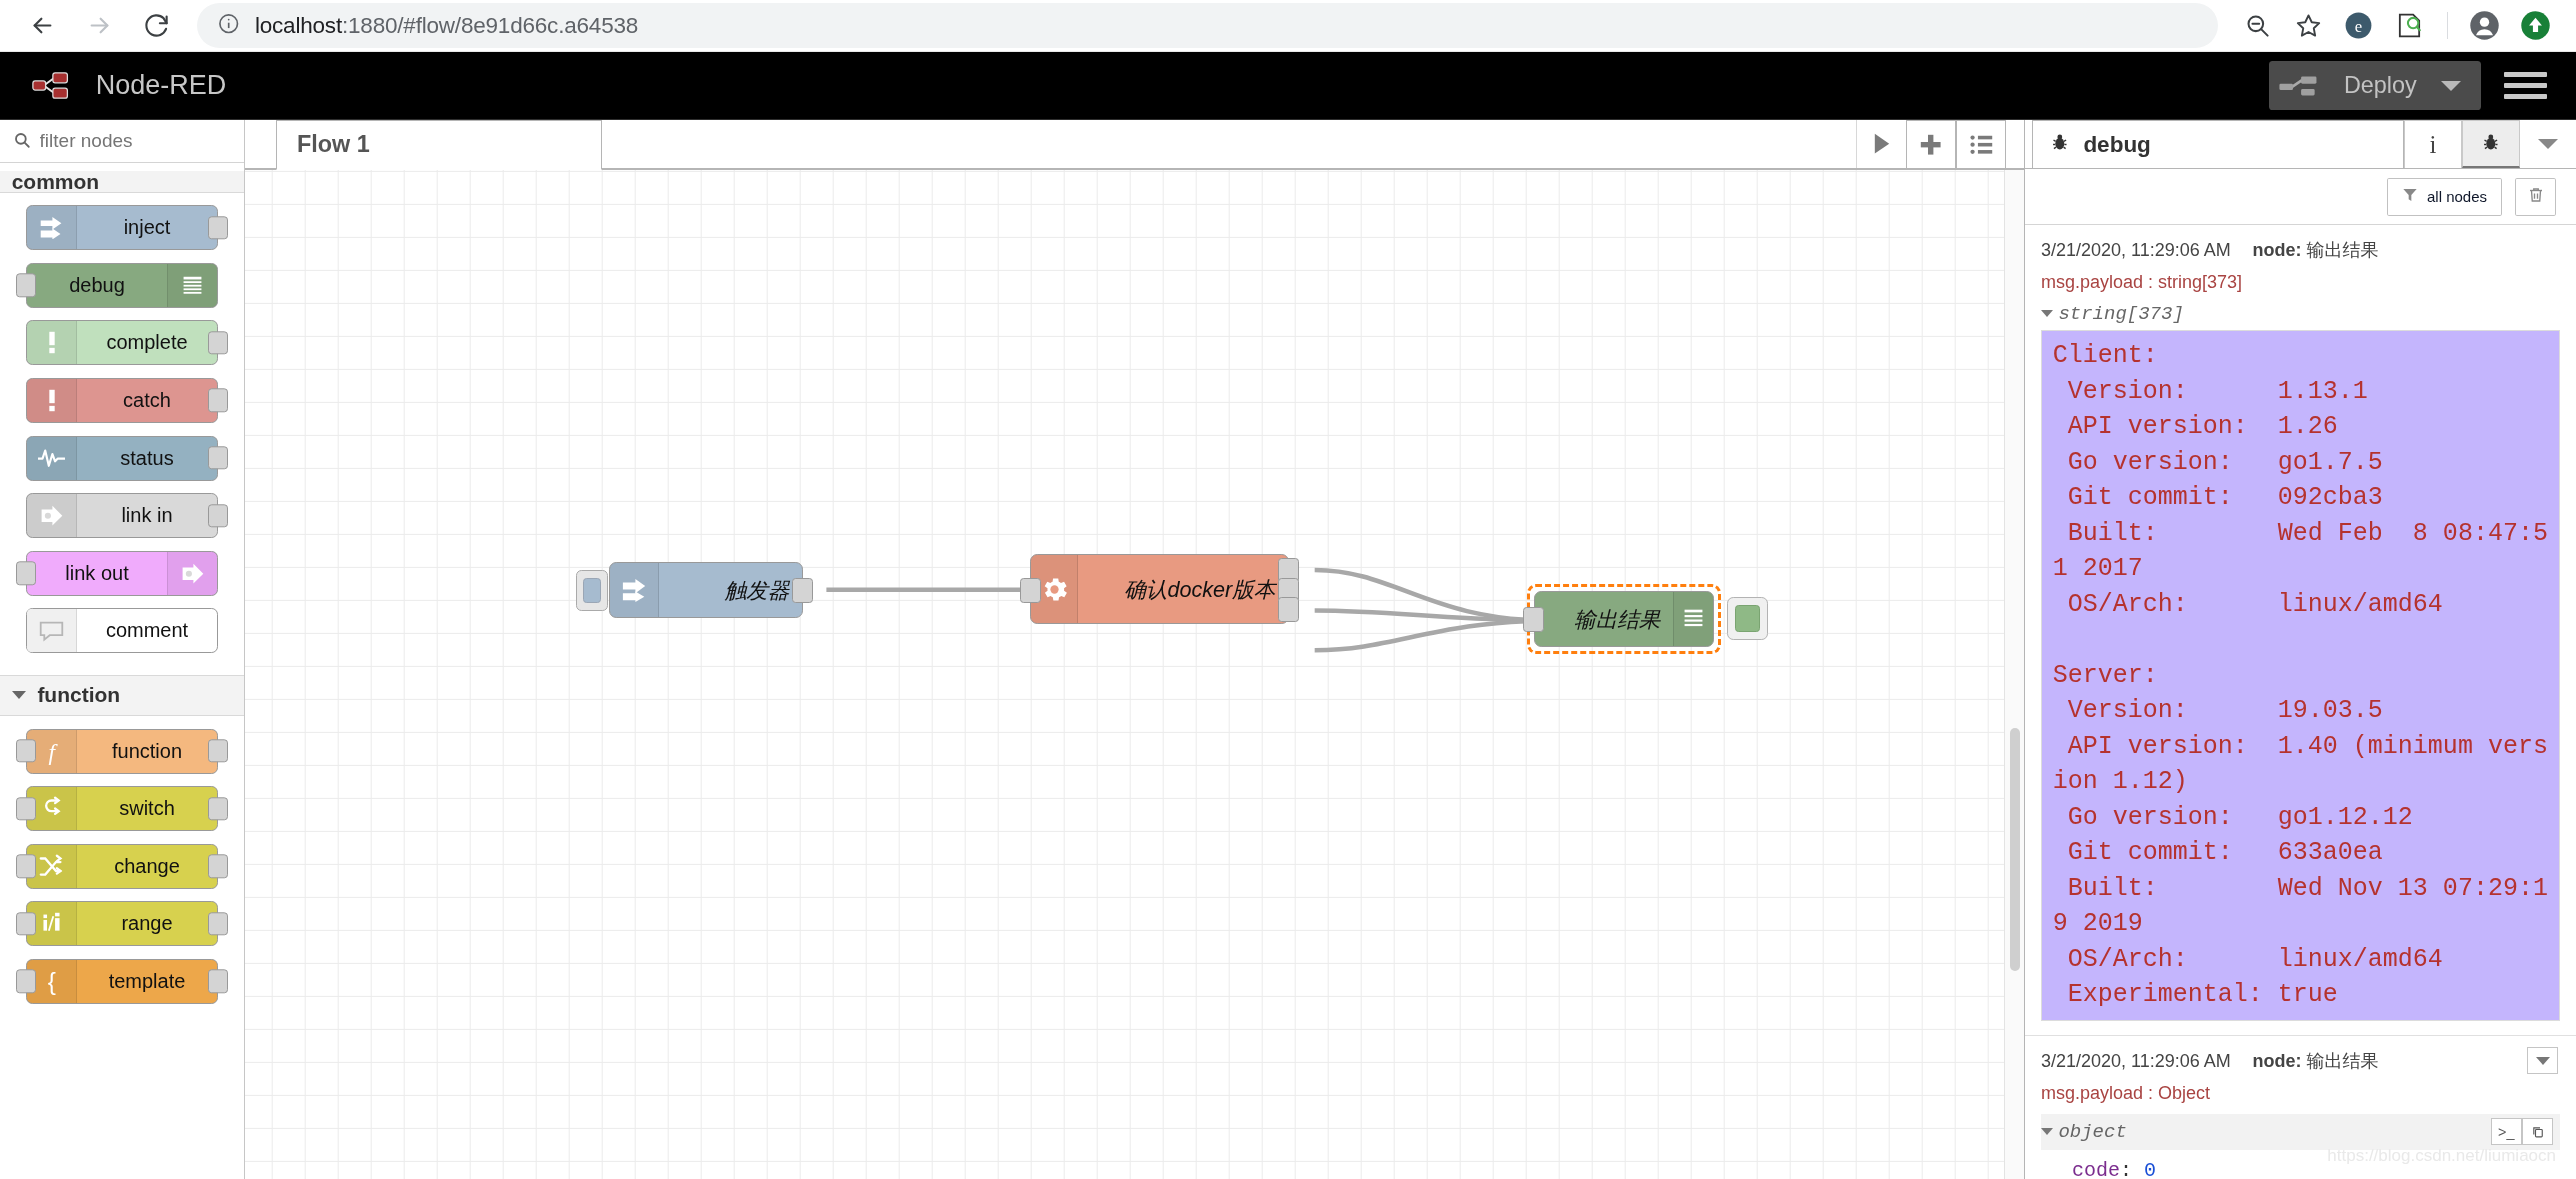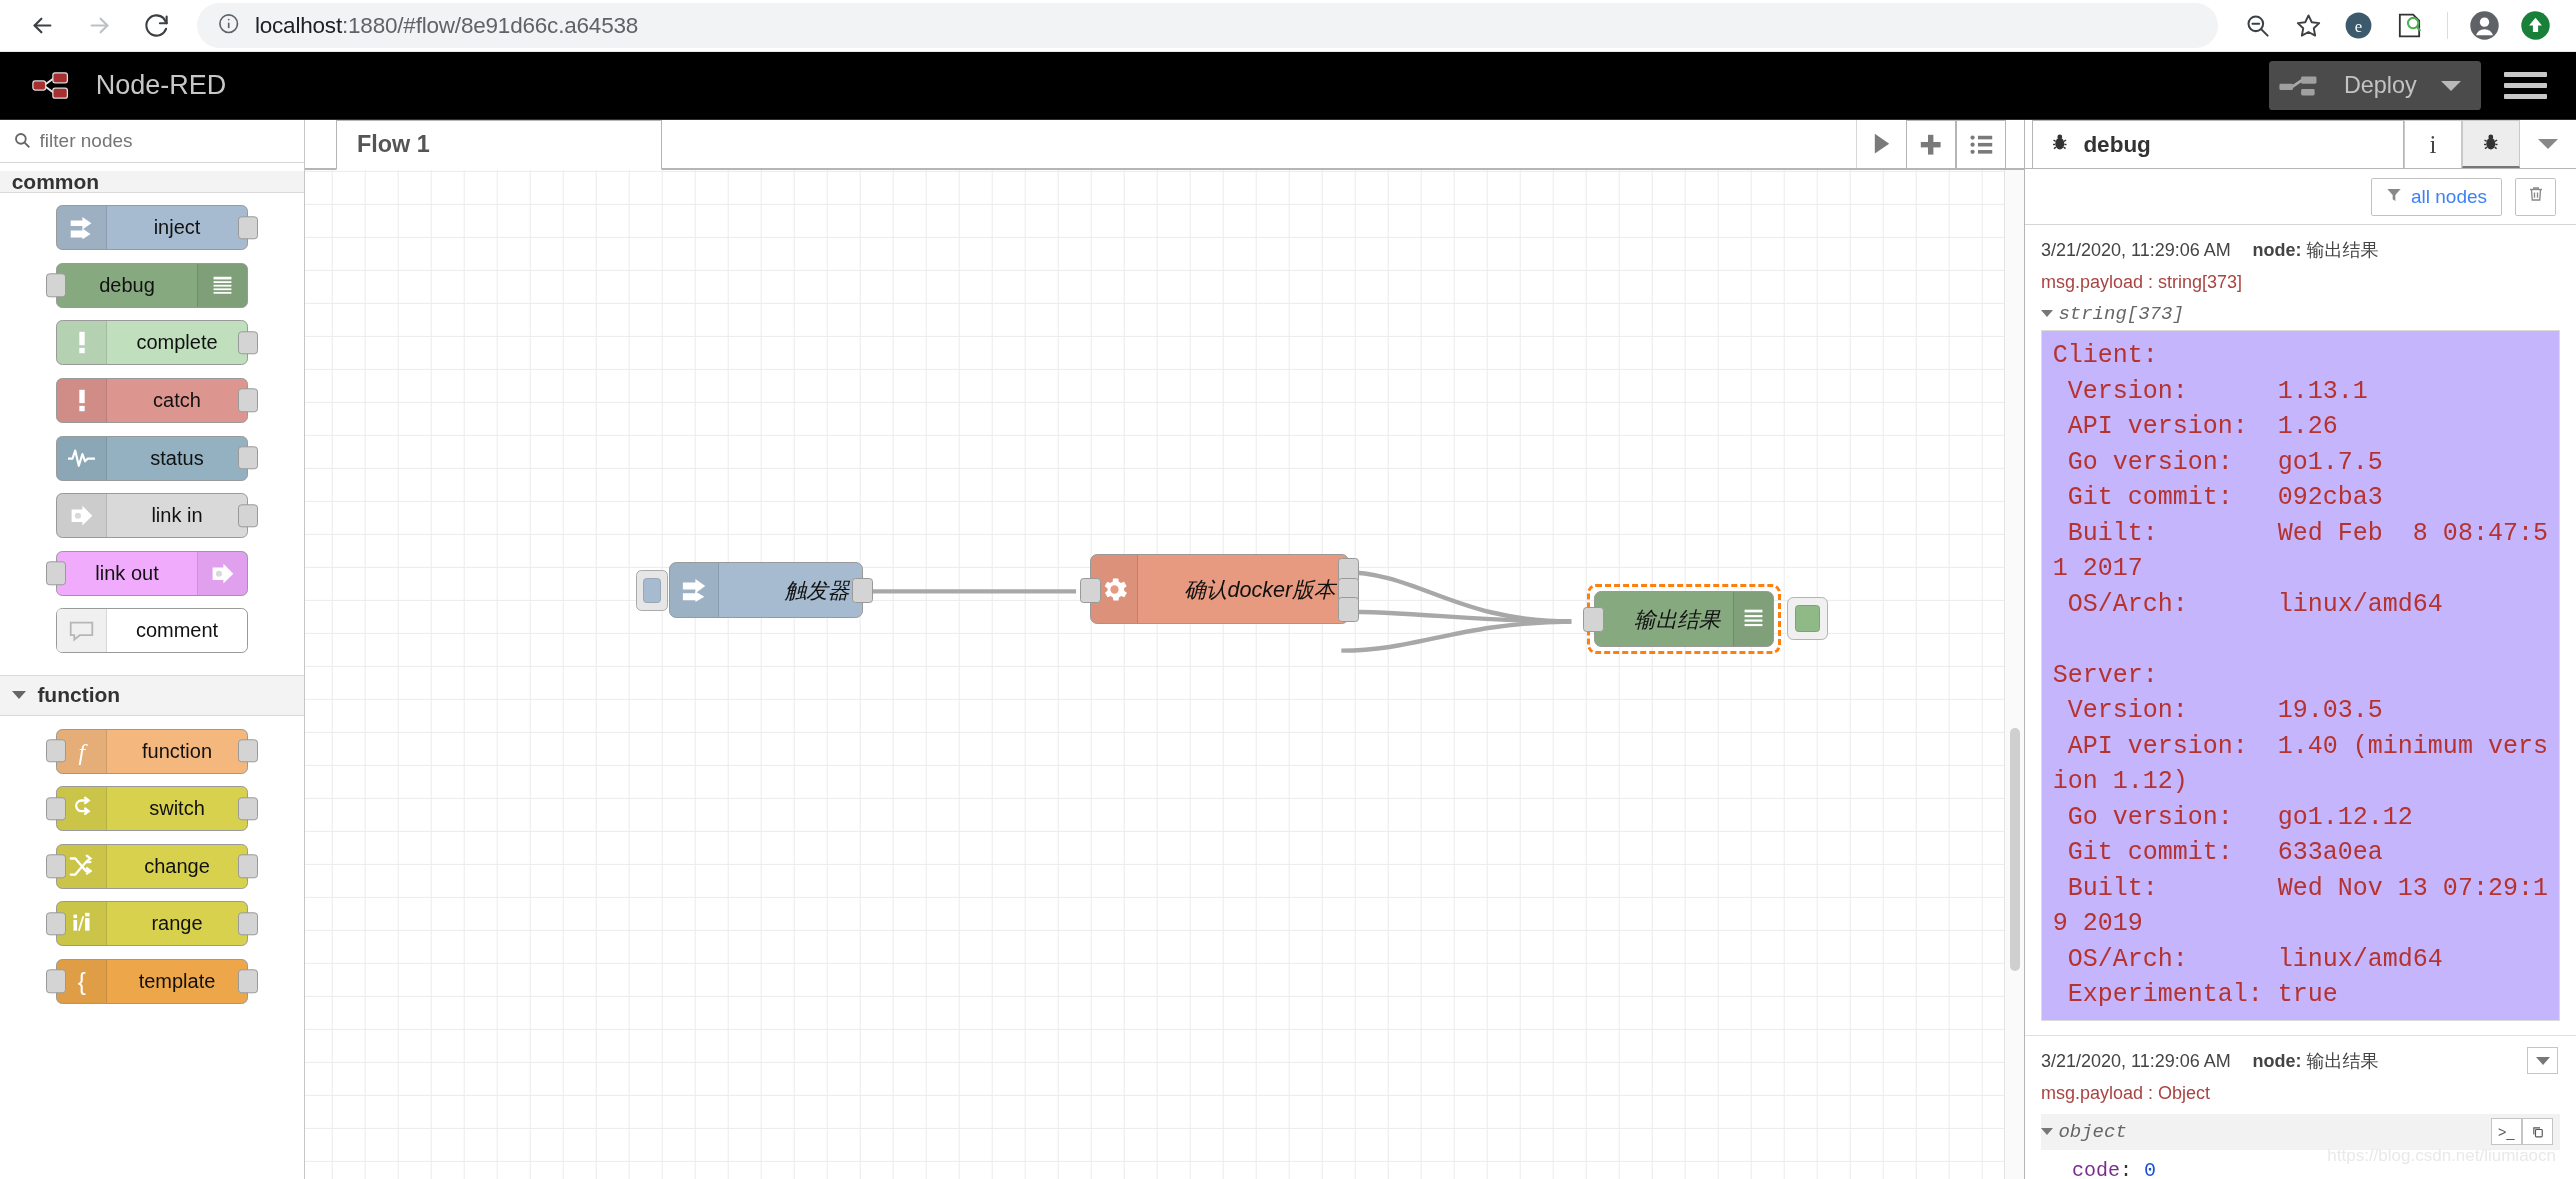--- a/index.html
+++ b/index.html
@@ -69,21 +69,21 @@
   .hamburger { width: 43px; cursor: pointer; margin-right: 10.8px;}
   .hamburger div {
     height: 4.5px; background: #c8c8c8; margin: 6.3px 0; border-radius: 0.9px;
   }
 
   
   .main { display: flex; height: calc(1179px - 52px - 68px); }
 
   
   .palette {
-    width: 305px; background: #fff; border-right: 0.9px solid #c6c6c6;
+    width: 245px; background: #fff; border-right: 0.9px solid #c6c6c6;
     display: flex; flex-direction: column; flex-shrink: 0;
   }
   .palette-search {
     height: 43px; border-bottom: 0.9px solid #d4d4d4;
     display: flex; align-items: center; padding: 0 12.6px; gap: 9px;
     flex-shrink: 0;
   }
   .palette-search input {
     border: none; outline: none; font-size: 19px; color: #aaa;
     font-family: "Liberation Sans", sans-serif; width: 100%;
@@ -251,21 +251,21 @@
     width: 0; height: 0; border-left: 10px solid transparent;
     border-right: 10px solid transparent; border-top: 10.8px solid #888;
   }
   .debug-toolbar {
     height: 56px; display: flex; align-items: center; justify-content: flex-end;
     gap: 12.6px; padding: 0 20px; border-bottom: 0.9px solid #d5d5d5;
   }
   .dbtn {
     height: 38px; border: 0.9px solid #c1c1c1; background: #fff;
     display: flex; align-items: center; gap: 9px; padding: 0 14.4px;
-    font-size: 19px; color: #3b82f6; cursor: pointer; border-radius: 1.8px;
+    font-size: 15px; color: #0f172a; cursor: pointer; border-radius: 1.8px;
   }
   .dbtn.sq { width: 41px; justify-content: center; padding: 0; }
 
   .debug-list { flex: 1; overflow: hidden; position: relative; }
   .dmsg { border-bottom: 0.9px solid #e0e0e0; padding: 12.6px 16px 14.4px 16px; position: relative; }
   .dmsg-head {
     font-size: 18px; color: #444; display: flex; gap: 21.6px; align-items: baseline;
     margin-bottom: 10px;
   }
   .dmsg-head .nodeline b { font-weight: bold; margin-top: 20px; }

